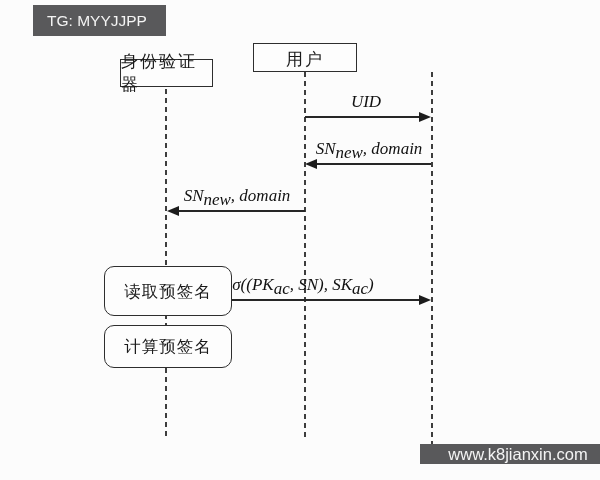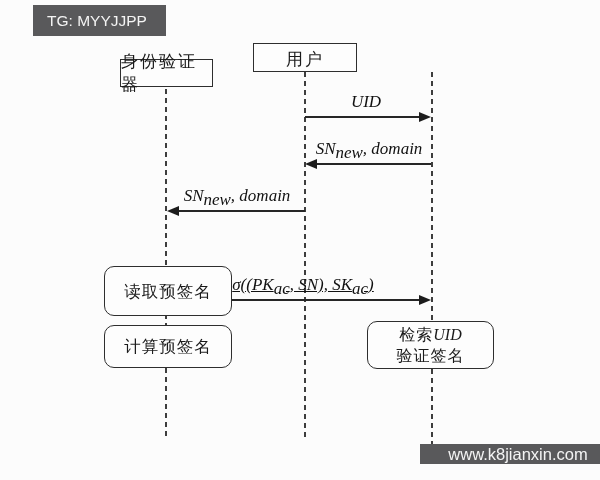--- a/index.html
+++ b/index.html
@@ -76,34 +76,30 @@
   </div>
   <div class="msg-line" style="left:316px; top:163px; width:115px;"></div>
   <div class="arrowhead dir-left" style="left:305px; top:159px;"></div>
 
   <div class="msg-label" style="left:237px; top:186px;">
     <span>SN</span><span class="sub">new</span><span>, domain</span>
   </div>
   <div class="msg-line" style="left:178px; top:210px; width:127px;"></div>
   <div class="arrowhead dir-left" style="left:167px; top:206px;"></div>
 
-  <div class="msg-label" style="left:303px; top:275px;text-decoration:underline;">
+  <div class="msg-label" style="left:303px; top:275px;">
     <span>σ((PK</span><span class="sub">ac</span><span>, SN), SK</span><span class="sub">ac</span><span>)</span>
   </div>
   <div class="msg-line" style="left:167px; top:299px; width:253px;"></div>
   <div class="arrowhead dir-right" style="left:419px; top:295px;"></div>
 
   <div class="action-box" style="left:104px; top:244px; width:128px; height:50px;margin-top:22px;">
     <span class="line">读取预签名</span>
   </div>
 
   <div class="action-box" style="left:104px; top:325px; width:128px; height:43px;">
     <span class="line">计算预签名</span>
   </div>
 
-  <div class="action-box" style="left:367px; top:321px; width:127px; height:48px; font-size:16px;">
-    <span class="line"><span>检索</span><span class="math-it">UID</span></span>
-    <span class="line">验证签名</span>
-  </div>
 
   <div class="banner bottom">www.k8jianxin.com</div>
 
 </div>
 
 </body></html>

